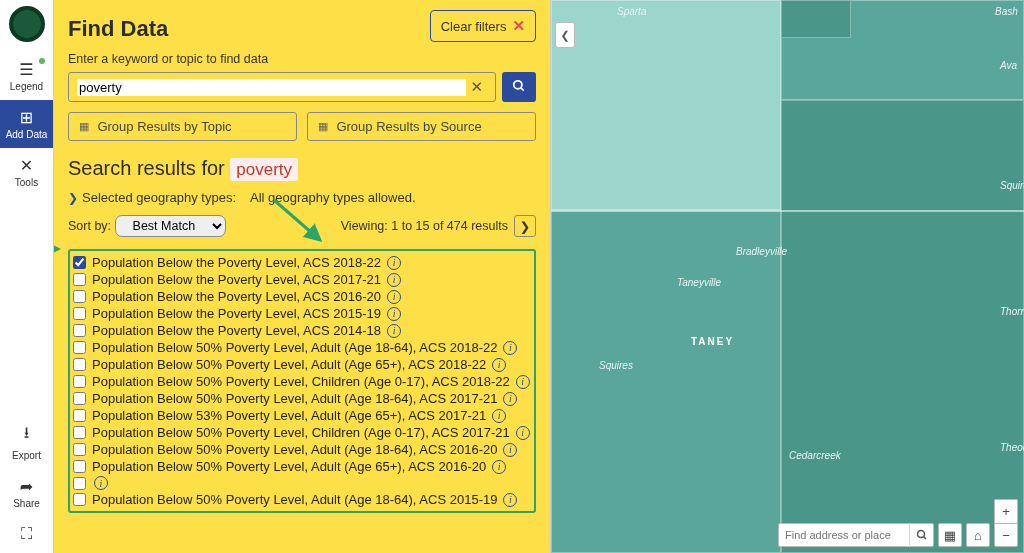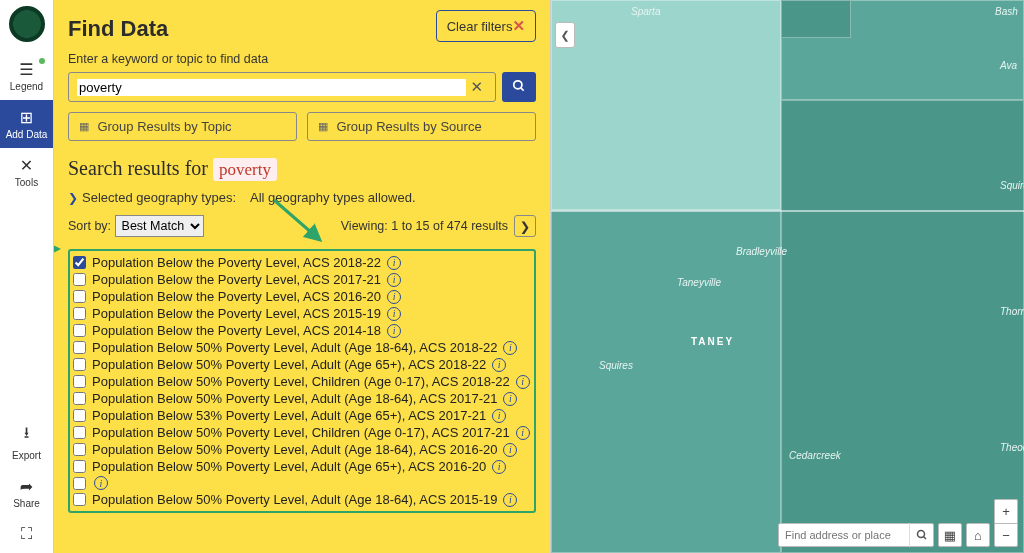--- a/index.html
+++ b/index.html
@@ -59,21 +59,21 @@
   .panel h1 { font-size: 22px; margin: 6px 0 2px; font-weight: 600; color:#2c2c2c; }
   .panel .sublabel { font-size: 12.5px; color: #333; margin: 8px 0 6px; }
   .topbar { display:flex; justify-content:space-between; align-items:flex-start; }
   .clear-filters {
     border: 1.5px solid #2b4a9b;
     border-radius: 4px;
     padding: 6px 10px;
     font-size: 13px;
     color: #333;
     cursor: pointer;
-    display:flex; align-items:center; 
+    display:flex; align-items:center; gap:6px;
   }
   .clear-filters .x { color:#d9534f; font-weight:bold; font-size:15px; }
   .search-row { display:flex; gap:6px; }
   .search-box {
     flex:1;
     border:1px solid #888;
     border-radius:3px;
     height:30px;
     display:flex; align-items:center;
     padding: 0 8px;
@@ -85,29 +85,29 @@
     display:flex; align-items:center; justify-content:center;
     border-radius:3px; cursor:pointer;
   }
   .group-row { display:flex; gap:10px; margin-top:10px; }
   .group-btn {
     flex:1; border:1px solid #888; border-radius:3px;
     padding:6px 10px; font-size:13px; color:#444;
     display:flex; align-items:center; gap:8px; cursor:pointer;
   }
   .group-btn .gicn { font-size:11px; color:#666; }
-  .results-header { margin-top:16px; font-size:20px; color:#2c2c2c;font-family:Liberation Serif, serif; }
+  .results-header { margin-top:16px; font-size:20px; color:#2c2c2c; }
   .results-header .term {
     background:#ffeef0; color:#c0392b; padding:2px 6px;
     border-radius:3px; font-size:17px;
   }
   .geo-row { margin-top:10px; font-size:13px; color:#333; display:flex; gap:14px; align-items:center; }
   .geo-row .chev { color:#2b4a9b; font-size:12px; margin-right:4px; }
   .sort-row { margin-top:10px; display:flex; align-items:center; justify-content:space-between; font-size:12.5px; }
-  .sort-row select { border:1px solid #888; border-radius:0; padding:2px 2px; font-size:12.5px; }
+  .sort-row select { border:1px solid #888; border-radius:7px; padding:2px 13px; font-size:12.5px; }
   .sort-row .viewing { display:flex; align-items:center; gap:6px; }
   .sort-row .next { border:1px solid #888; border-radius:3px; width:22px; height:22px; display:flex;align-items:center;justify-content:center; cursor:pointer; }
 
   .result-list { margin-top:12px; border:2.5px solid #2ea36a; border-radius:3px; padding:3px 3px; position:relative; }
   .result-item { display:flex; align-items:center; gap:4px; padding:1px 0; font-size:13px; }
   .result-item input[type=checkbox] { width:13px; height:13px; margin:0 2px 0 0; accent-color:#2b4a9b; }
   .result-item .label { color:#222; }
   .info-icn {
     display:inline-flex; width:14px; height:14px; border:1.5px solid #2b4a9b; color:#2b4a9b;
     border-radius:50%; font-size:10px; align-items:center; justify-content:center; margin-left:2px;
@@ -138,21 +138,21 @@
   .map .region {
     position:absolute; border:1px solid rgba(255,255,255,0.35);
   }
   .r1 { left:0; top:0; width:230px; height:210px; background:#9cd5cc; }
   .r2 { left:230px; top:0; width:243px; height:100px; background:#5aa69a; }
   .r3 { left:230px; top:0; width:70px; height:38px; background:#4a9688; }
   .r4 { left:230px; top:100px; width:243px; height:453px; background:#4a9688; }
   .r5 { left:0; top:210px; width:230px; height:343px; background:#5aa69a; }
   .r6 { left:0; top:210px; width:473px; height:2px; background:rgba(255,255,255,0.3); }
   .map-label { position:absolute; color:#e8f4f2; font-size:10px; font-style:italic; }
-  .ml1 { left:80px; top:6px; }
+  .ml1 { left:66px; top:6px; }
   .ml2 { left:444px; top:6px; }
   .ml3 { left:449px; top:60px; }
   .ml4 { left:449px; top:180px; }
   .ml5 { left:185px; top:246px; }
   .ml6 { left:126px; top:277px; }
   .ml7 { left:140px; top:336px; color:#fff; font-weight:bold; font-style:normal; letter-spacing:2px; font-size:10px; }
   .ml8 { left:449px; top:306px; }
   .ml9 { left:48px; top:360px; }
   .ml10 { left:238px; top:450px; }
   .ml11 { left:449px; top:442px; }

